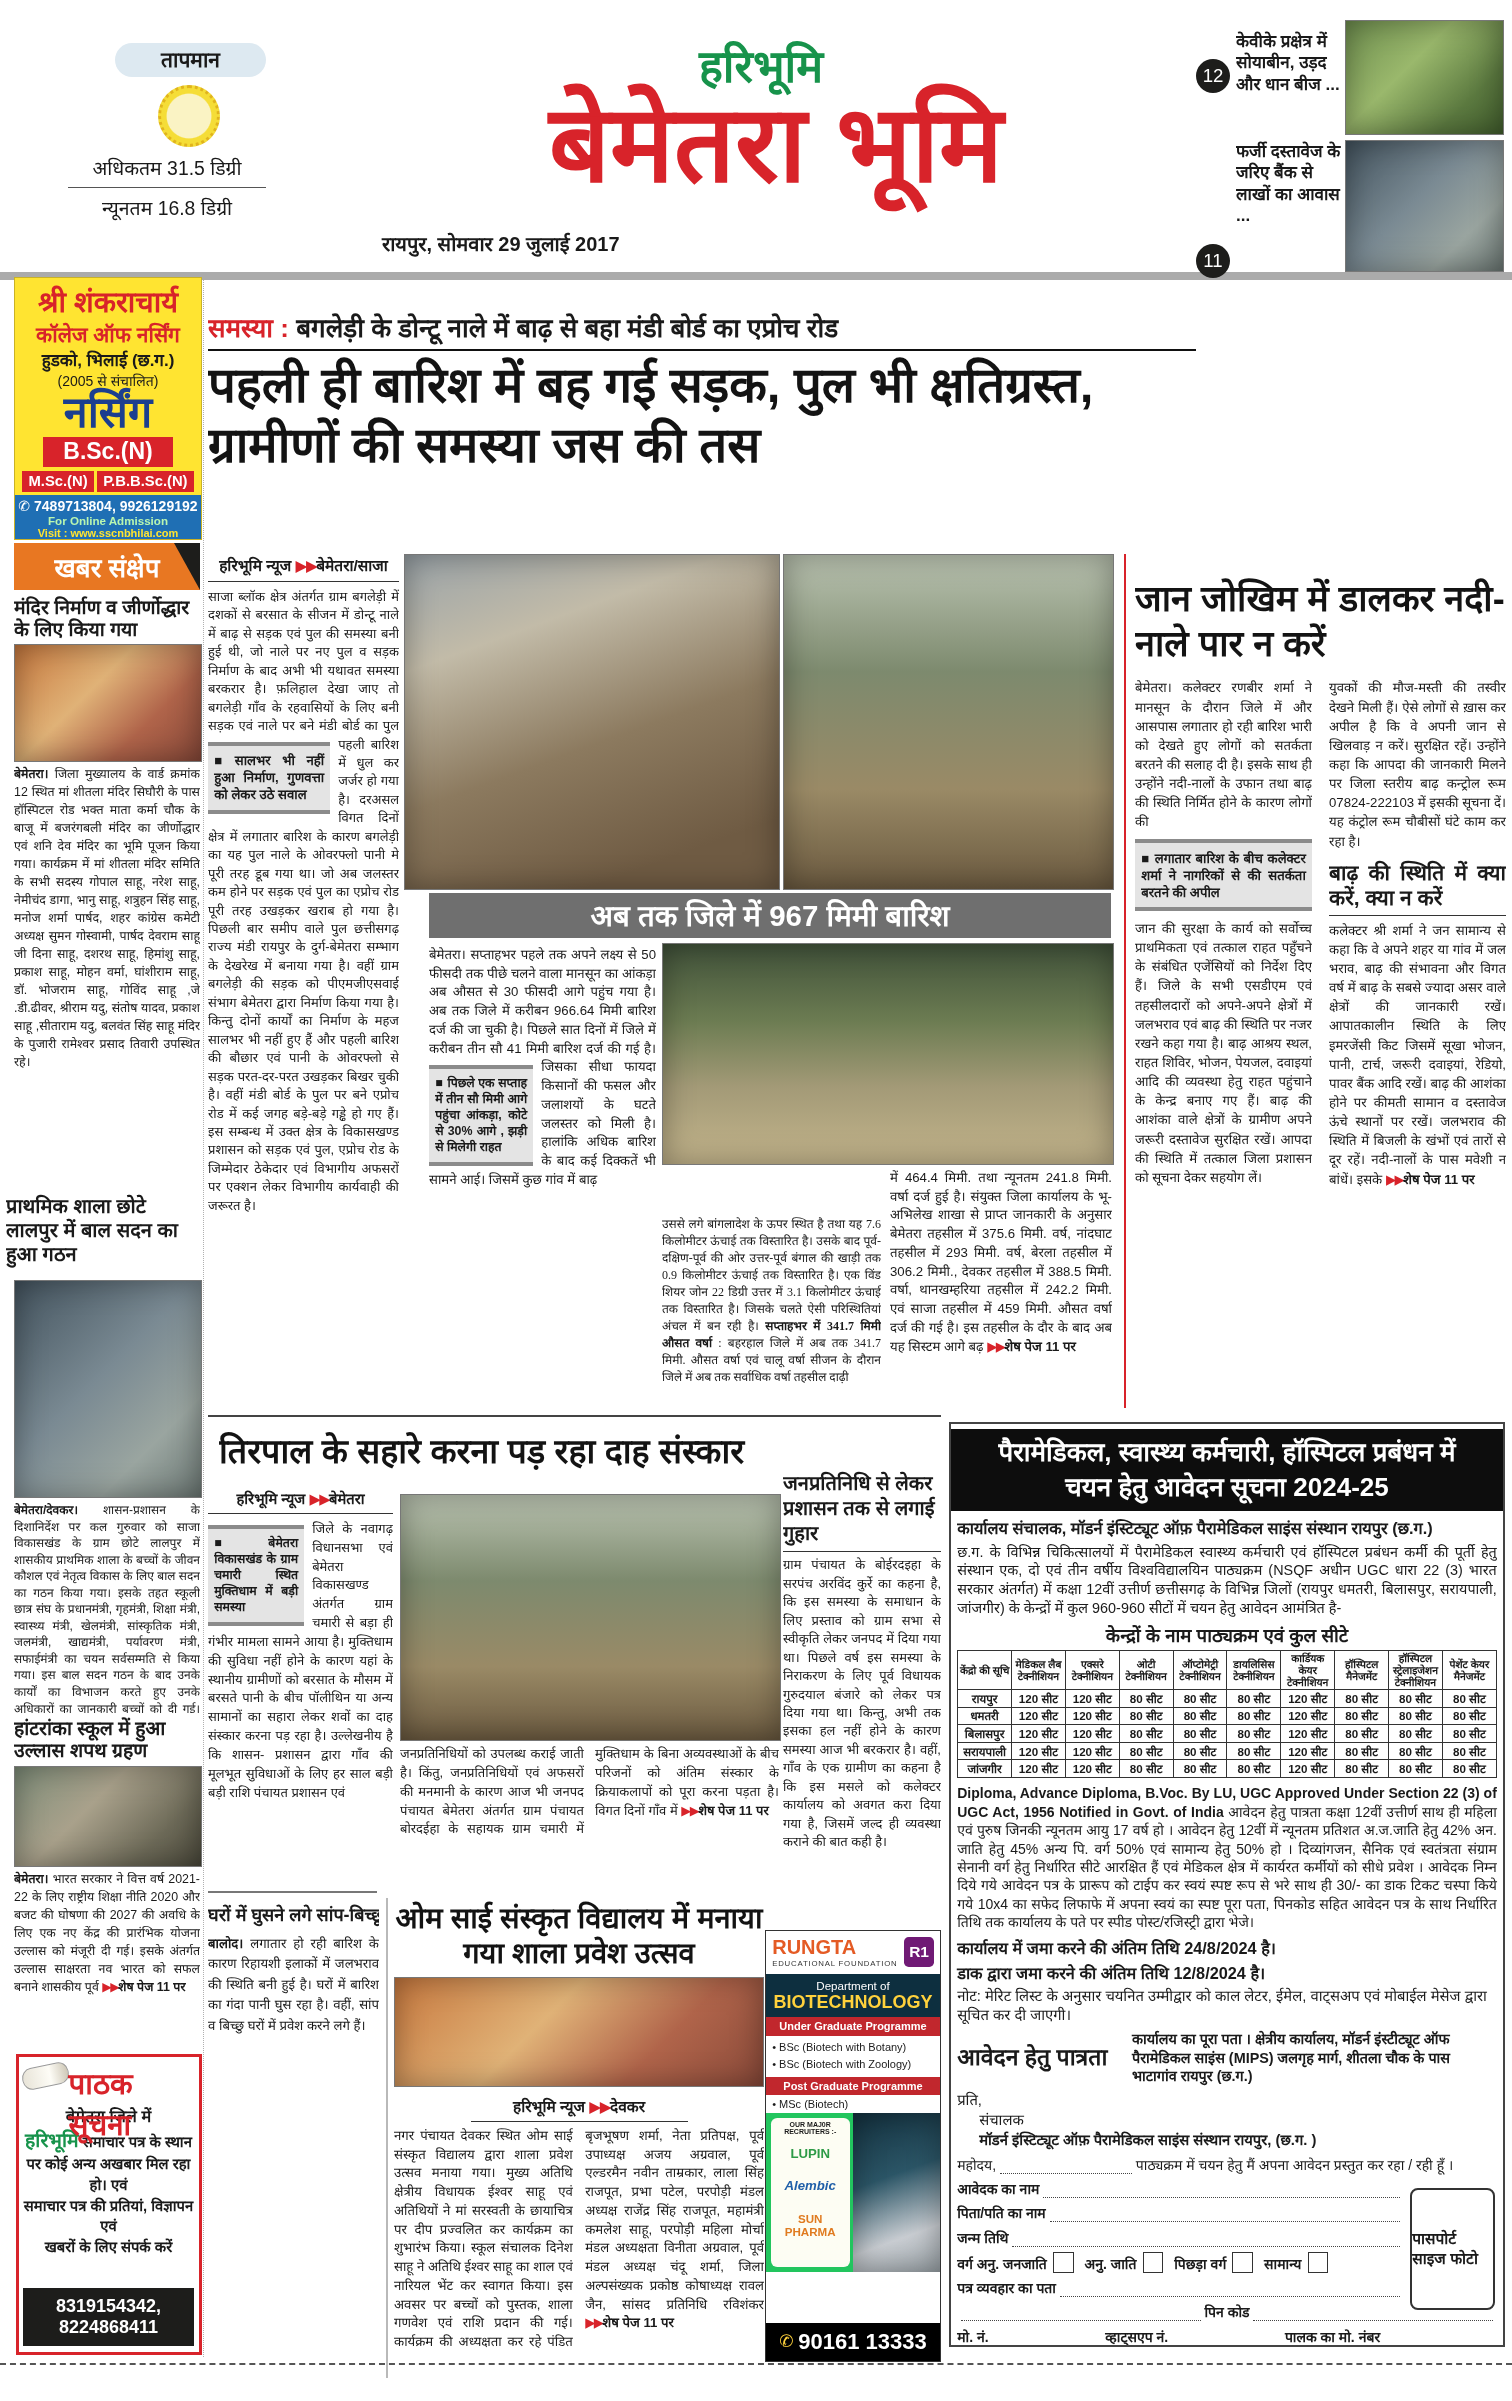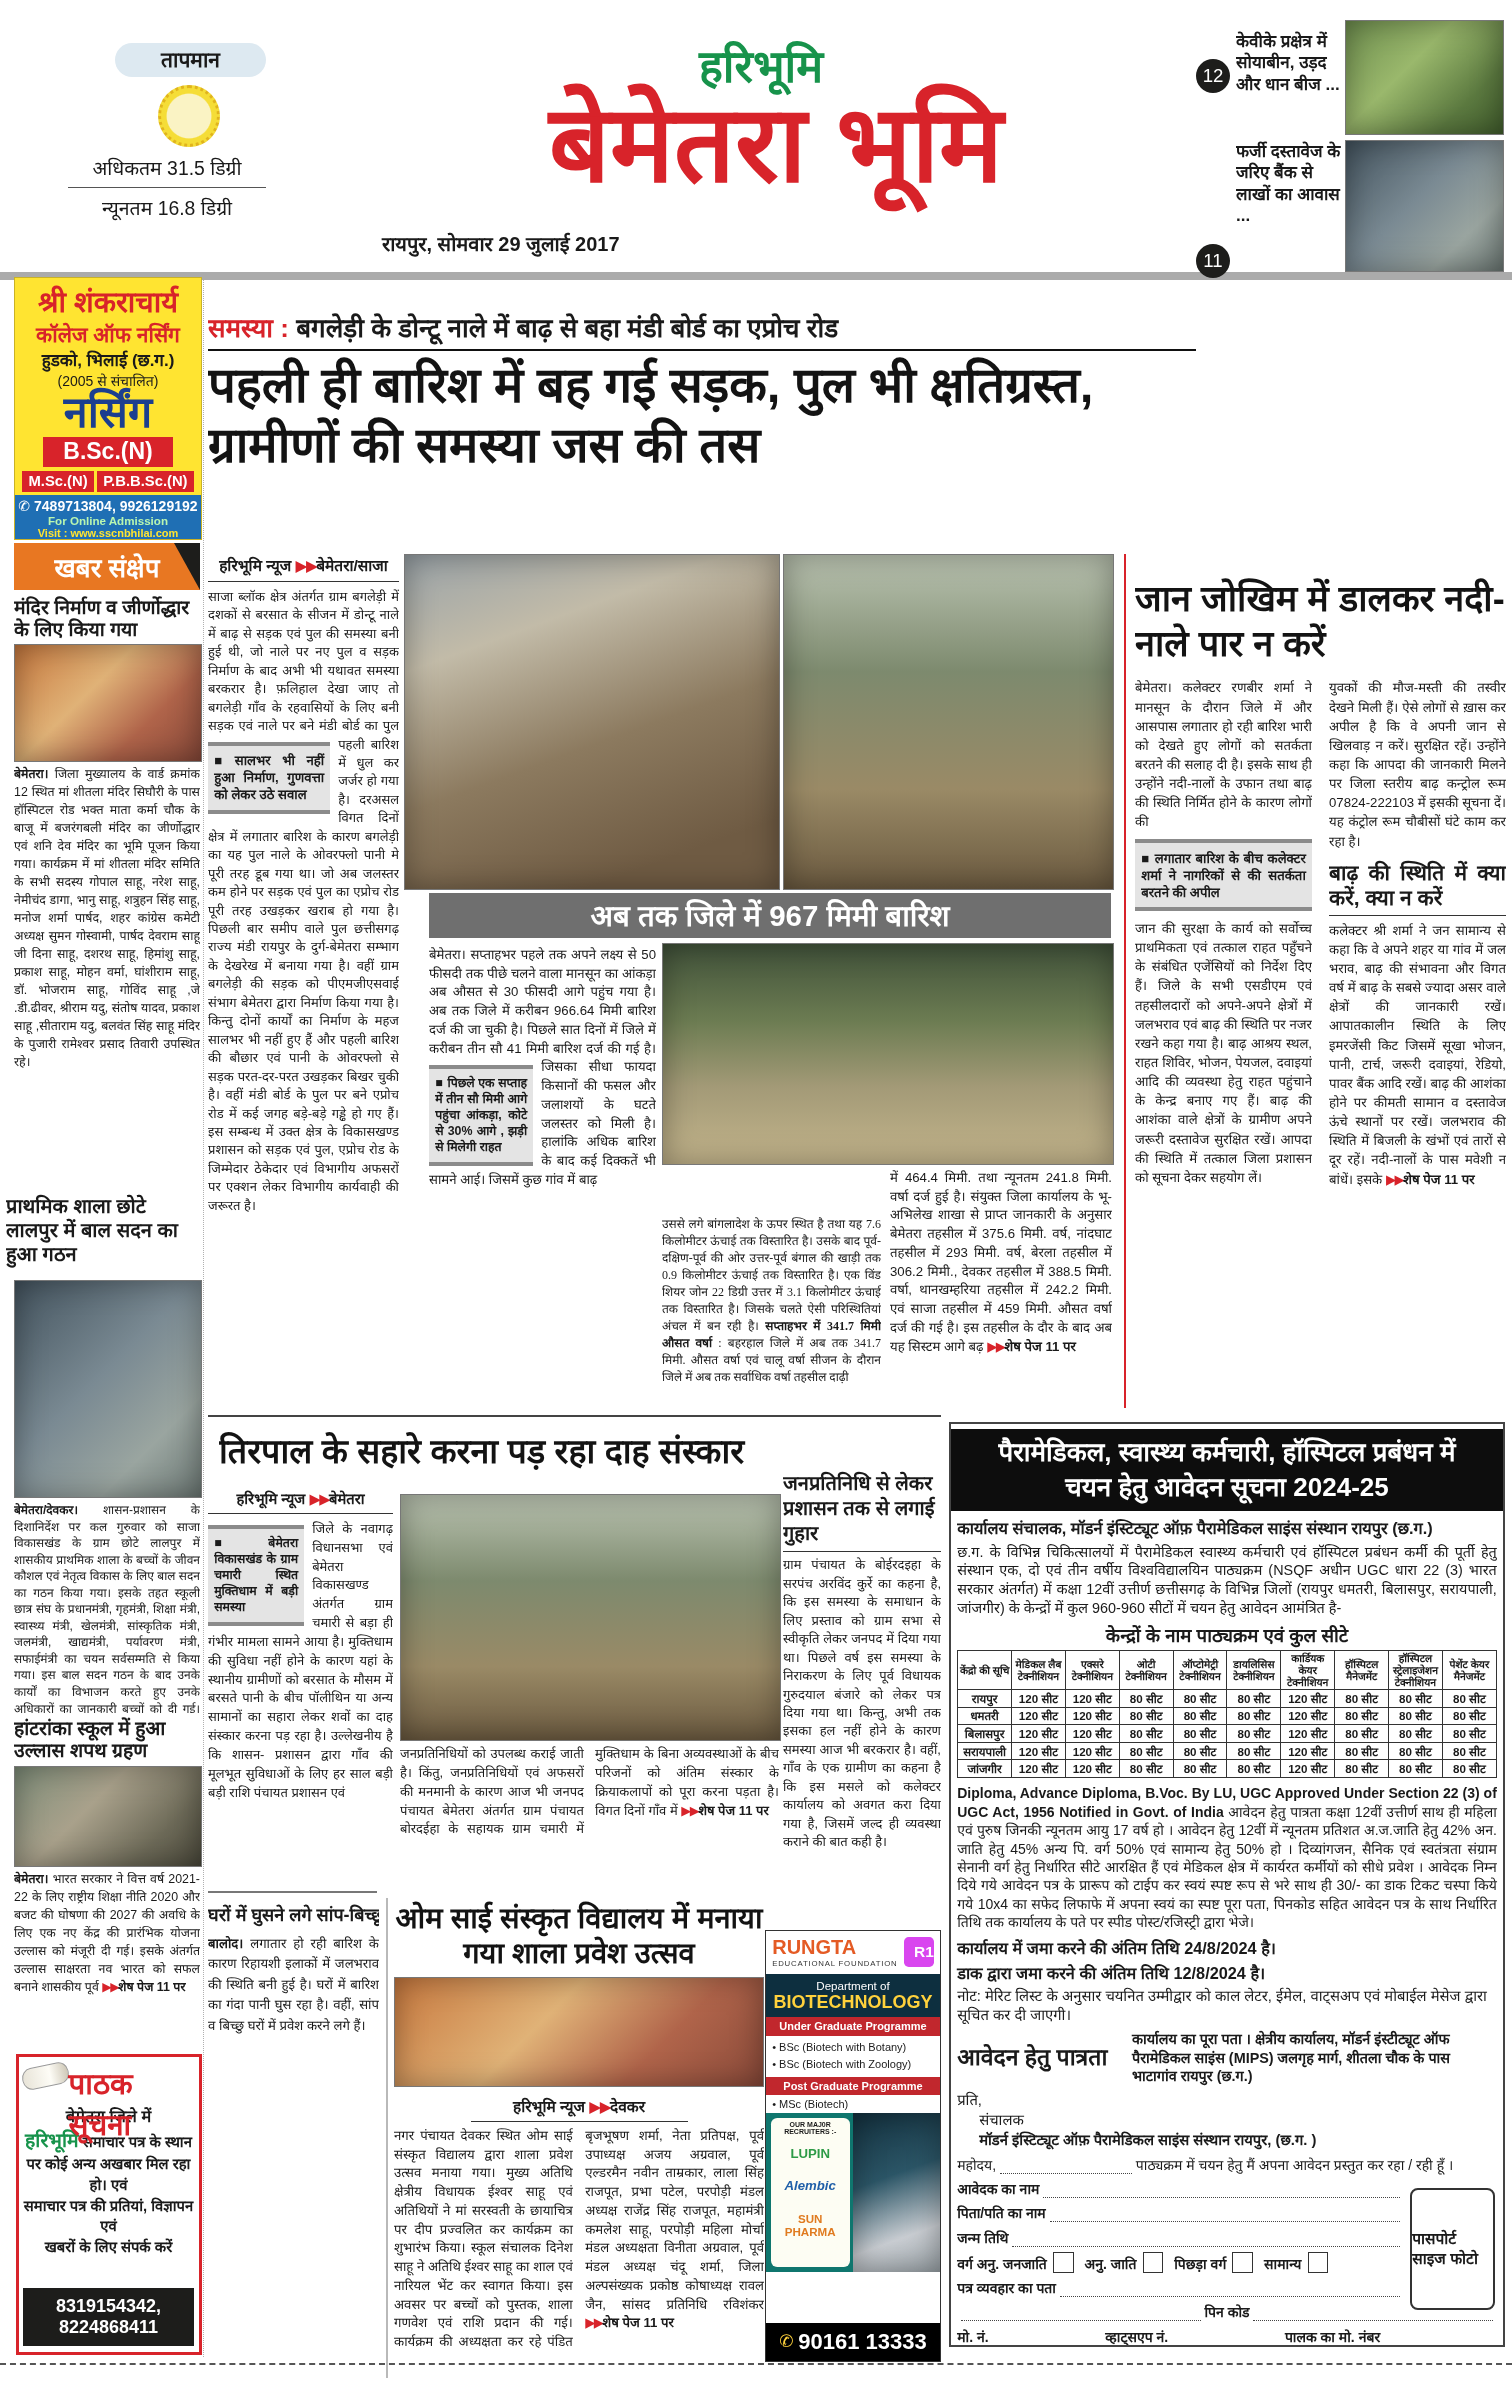--- a/index.html
+++ b/index.html
@@ -249,34 +249,34 @@
       <span>नगर पंचायत देवकर स्थित ओम साई संस्कृत विद्यालय द्वारा शाला प्रवेश उत्सव मनाया गया। मुख्य अतिथि क्षेत्रीय विधायक ईश्वर साहू एवं अतिथियों ने मां सरस्वती के छायाचित्र पर दीप प्रज्वलित कर कार्यक्रम का शुभारंभ किया। स्कूल संचालक दिनेश साहू ने अतिथि ईश्वर साहू का शाल एवं नारियल भेंट कर स्वागत किया। इस अवसर पर बच्चों को पुस्तक, शाला गणवेश एवं राशि प्रदान की गई। कार्यक्रम</span>
       <span>की अध्यक्षता कर रहे पंडित बृजभूषण शर्मा, नेता प्रतिपक्ष, पूर्व उपाध्यक्ष अजय अग्रवाल, पूर्व एल्डरमैन नवीन ताम्रकार, लाला सिंह राजपूत, प्रभा पटेल, परपोड़ी मंडल अध्यक्ष राजेंद्र सिंह राजपूत, महामंत्री कमलेश साहू, परपोड़ी महिला मोर्चा मंडल अध्यक्षता विनीता अग्रवाल, पूर्व मंडल अध्यक्ष चंदू शर्मा, जिला अल्पसंख्यक प्रकोष्ठ कोषाध्यक्ष रावल जैन, सांसद प्रतिनिधि रविशंकर</span>
       <span class="jump"><span class="arr">▶▶</span><span>शेष पेज 11 पर</span></span>
     </div>
   </div>
 
   <div class="abs" style="left:765px;top:1930px;width:176px;height:432px;border:1.6px solid #333;box-sizing:border-box;background:#fff;overflow:hidden;">
     <div style="height:43px;position:relative;background:#fff;">
       <span class="b" style="position:absolute;left:6.2px;top:4.7px;font-size:20px;color:#e45b25;">RUNGTA</span>
       <span style="position:absolute;left:6.2px;top:28px;font-size:7.8px;letter-spacing:0.8px;color:#333;">EDUCATIONAL FOUNDATION</span>
-      <span class="b ctr" style="position:absolute;right:6.2px;top:6.2px;width:29.5px;height:29.5px;background:#d946ef;color:#fff;font-size:15.5px;line-height:29.5px;border-radius:4.7px;text-align:right;">R1</span>
+      <span class="b ctr" style="position:absolute;right:6.2px;top:6.2px;width:29.5px;height:29.5px;background:#701a75;color:#fff;font-size:15.5px;line-height:29.5px;border-radius:4.7px;">R1</span>
     </div>
     <div class="ctr" style="background:#0d2f3f;color:#fff;padding:4.7px 0;">
       <div style="font-size:11.6px;">Department of</div>
       <div class="b" style="font-size:18px;color:#ffd23c;">BIOTECHNOLOGY</div>
     </div>
     <div class="ctr b" style="background:#c1272d;color:#fff;font-size:11px;padding:3.1px 0;">Under Graduate Programme</div>
     <div style="font-size:11px;padding:3.1px 6.2px;line-height:1.6;">
       <div>• <span>BSc (Biotech with Botany)</span></div>
       <div>• <span>BSc (Biotech with Zoology)</span></div>
     </div>
     <div class="ctr b" style="background:#c1272d;color:#fff;font-size:11px;padding:3.1px 0;">Post Graduate Programme</div>
     <div style="font-size:11px;padding:3.1px 6.2px;">• <span>MSc (Biotech)</span></div>
-    <div style="position:relative;height:159px;background:#0f766e;">
+    <div style="position:relative;height:159px;background:#22c55e;">
       <div style="position:absolute;left:4.7px;top:4.7px;width:79px;height:149px;background:#fdfdf3;border-radius:6.2px;padding:3.1px;box-sizing:border-box;text-align:center;">
         <div class="b" style="font-size:7px;">OUR MAJ0R RECRUITERS :-</div>
         <div class="b" style="font-size:13.2px;color:#2e9b47;margin-top:11px;">LUPIN</div>
         <div class="b" style="font-size:13.2px;color:#1f5fa8;font-style:italic;margin-top:17px;">Alembic</div>
         <div class="b" style="font-size:11.6px;color:#e07b20;margin-top:18.6px;">SUN PHARMA</div>
       </div>
       <div class="ph ph-student" style="position:absolute;right:0;top:0;width:87px;height:159px;border:none;"></div>
     </div>
     <div style="position:absolute;left:0;right:0;bottom:0;background:#000;color:#fff;display:flex;align-items:center;justify-content:center;gap:4.7px;padding:6.2px 0;">
       <span style="color:#ffd23c;font-size:17px;">✆</span>

